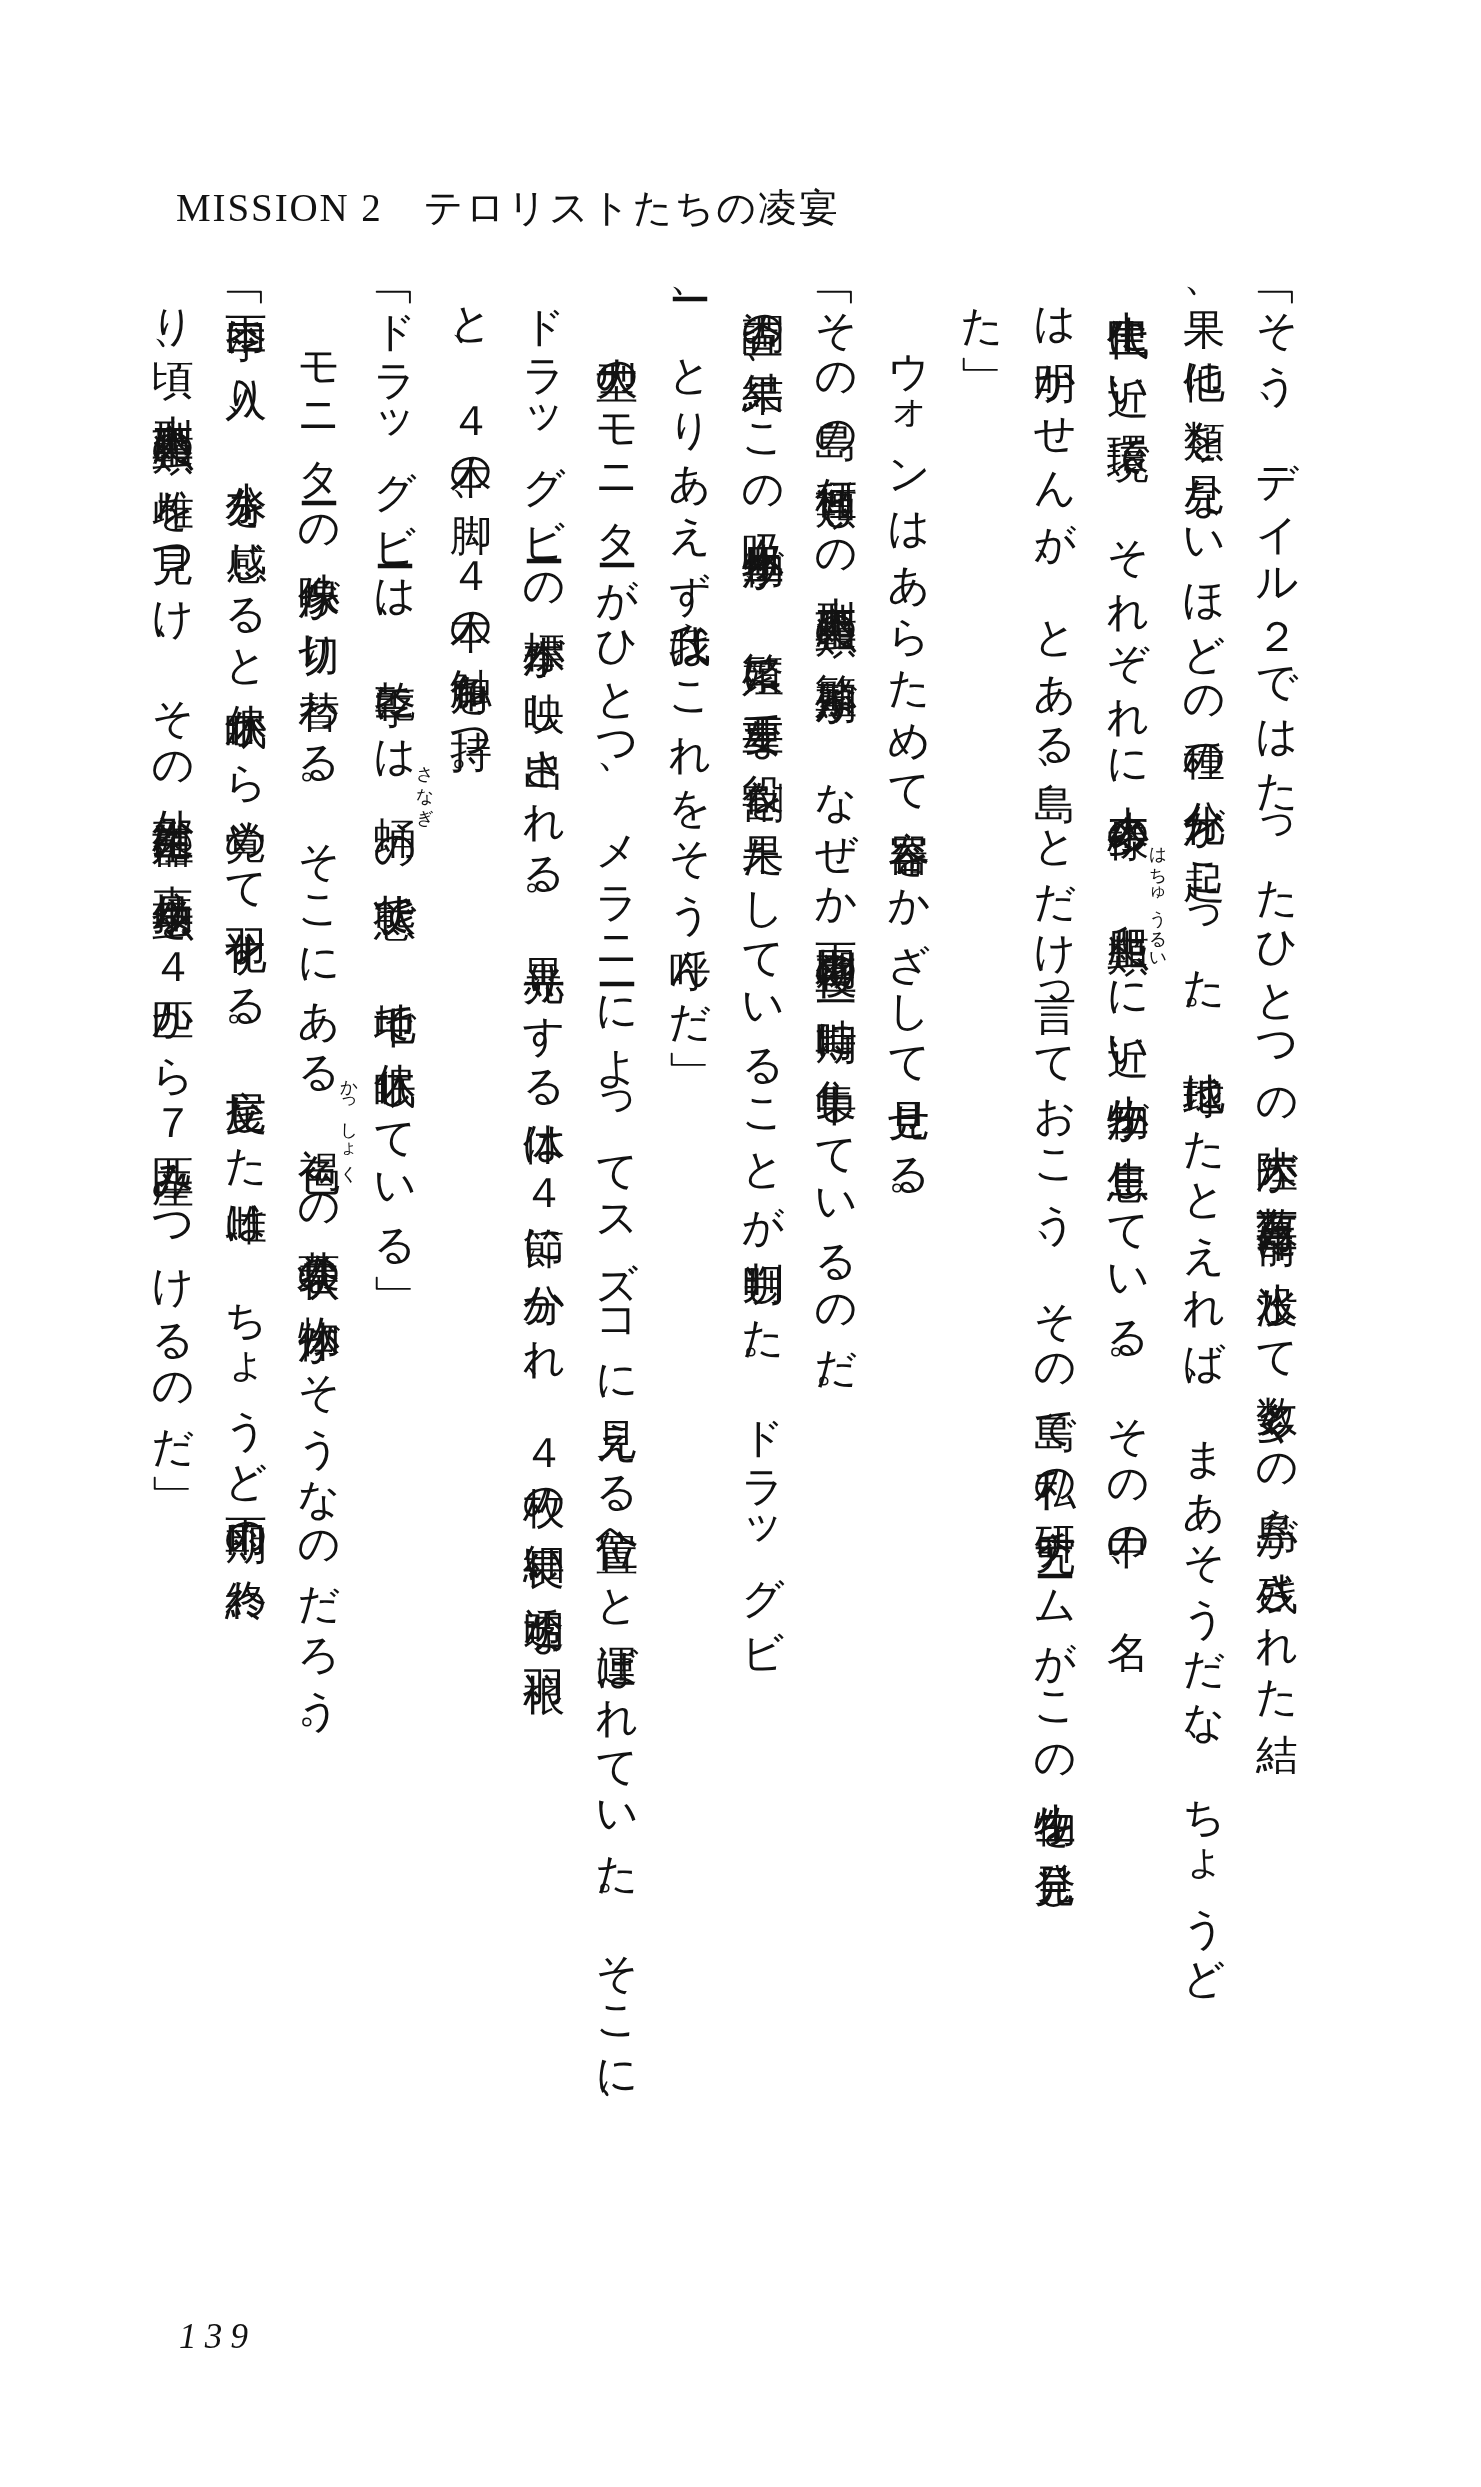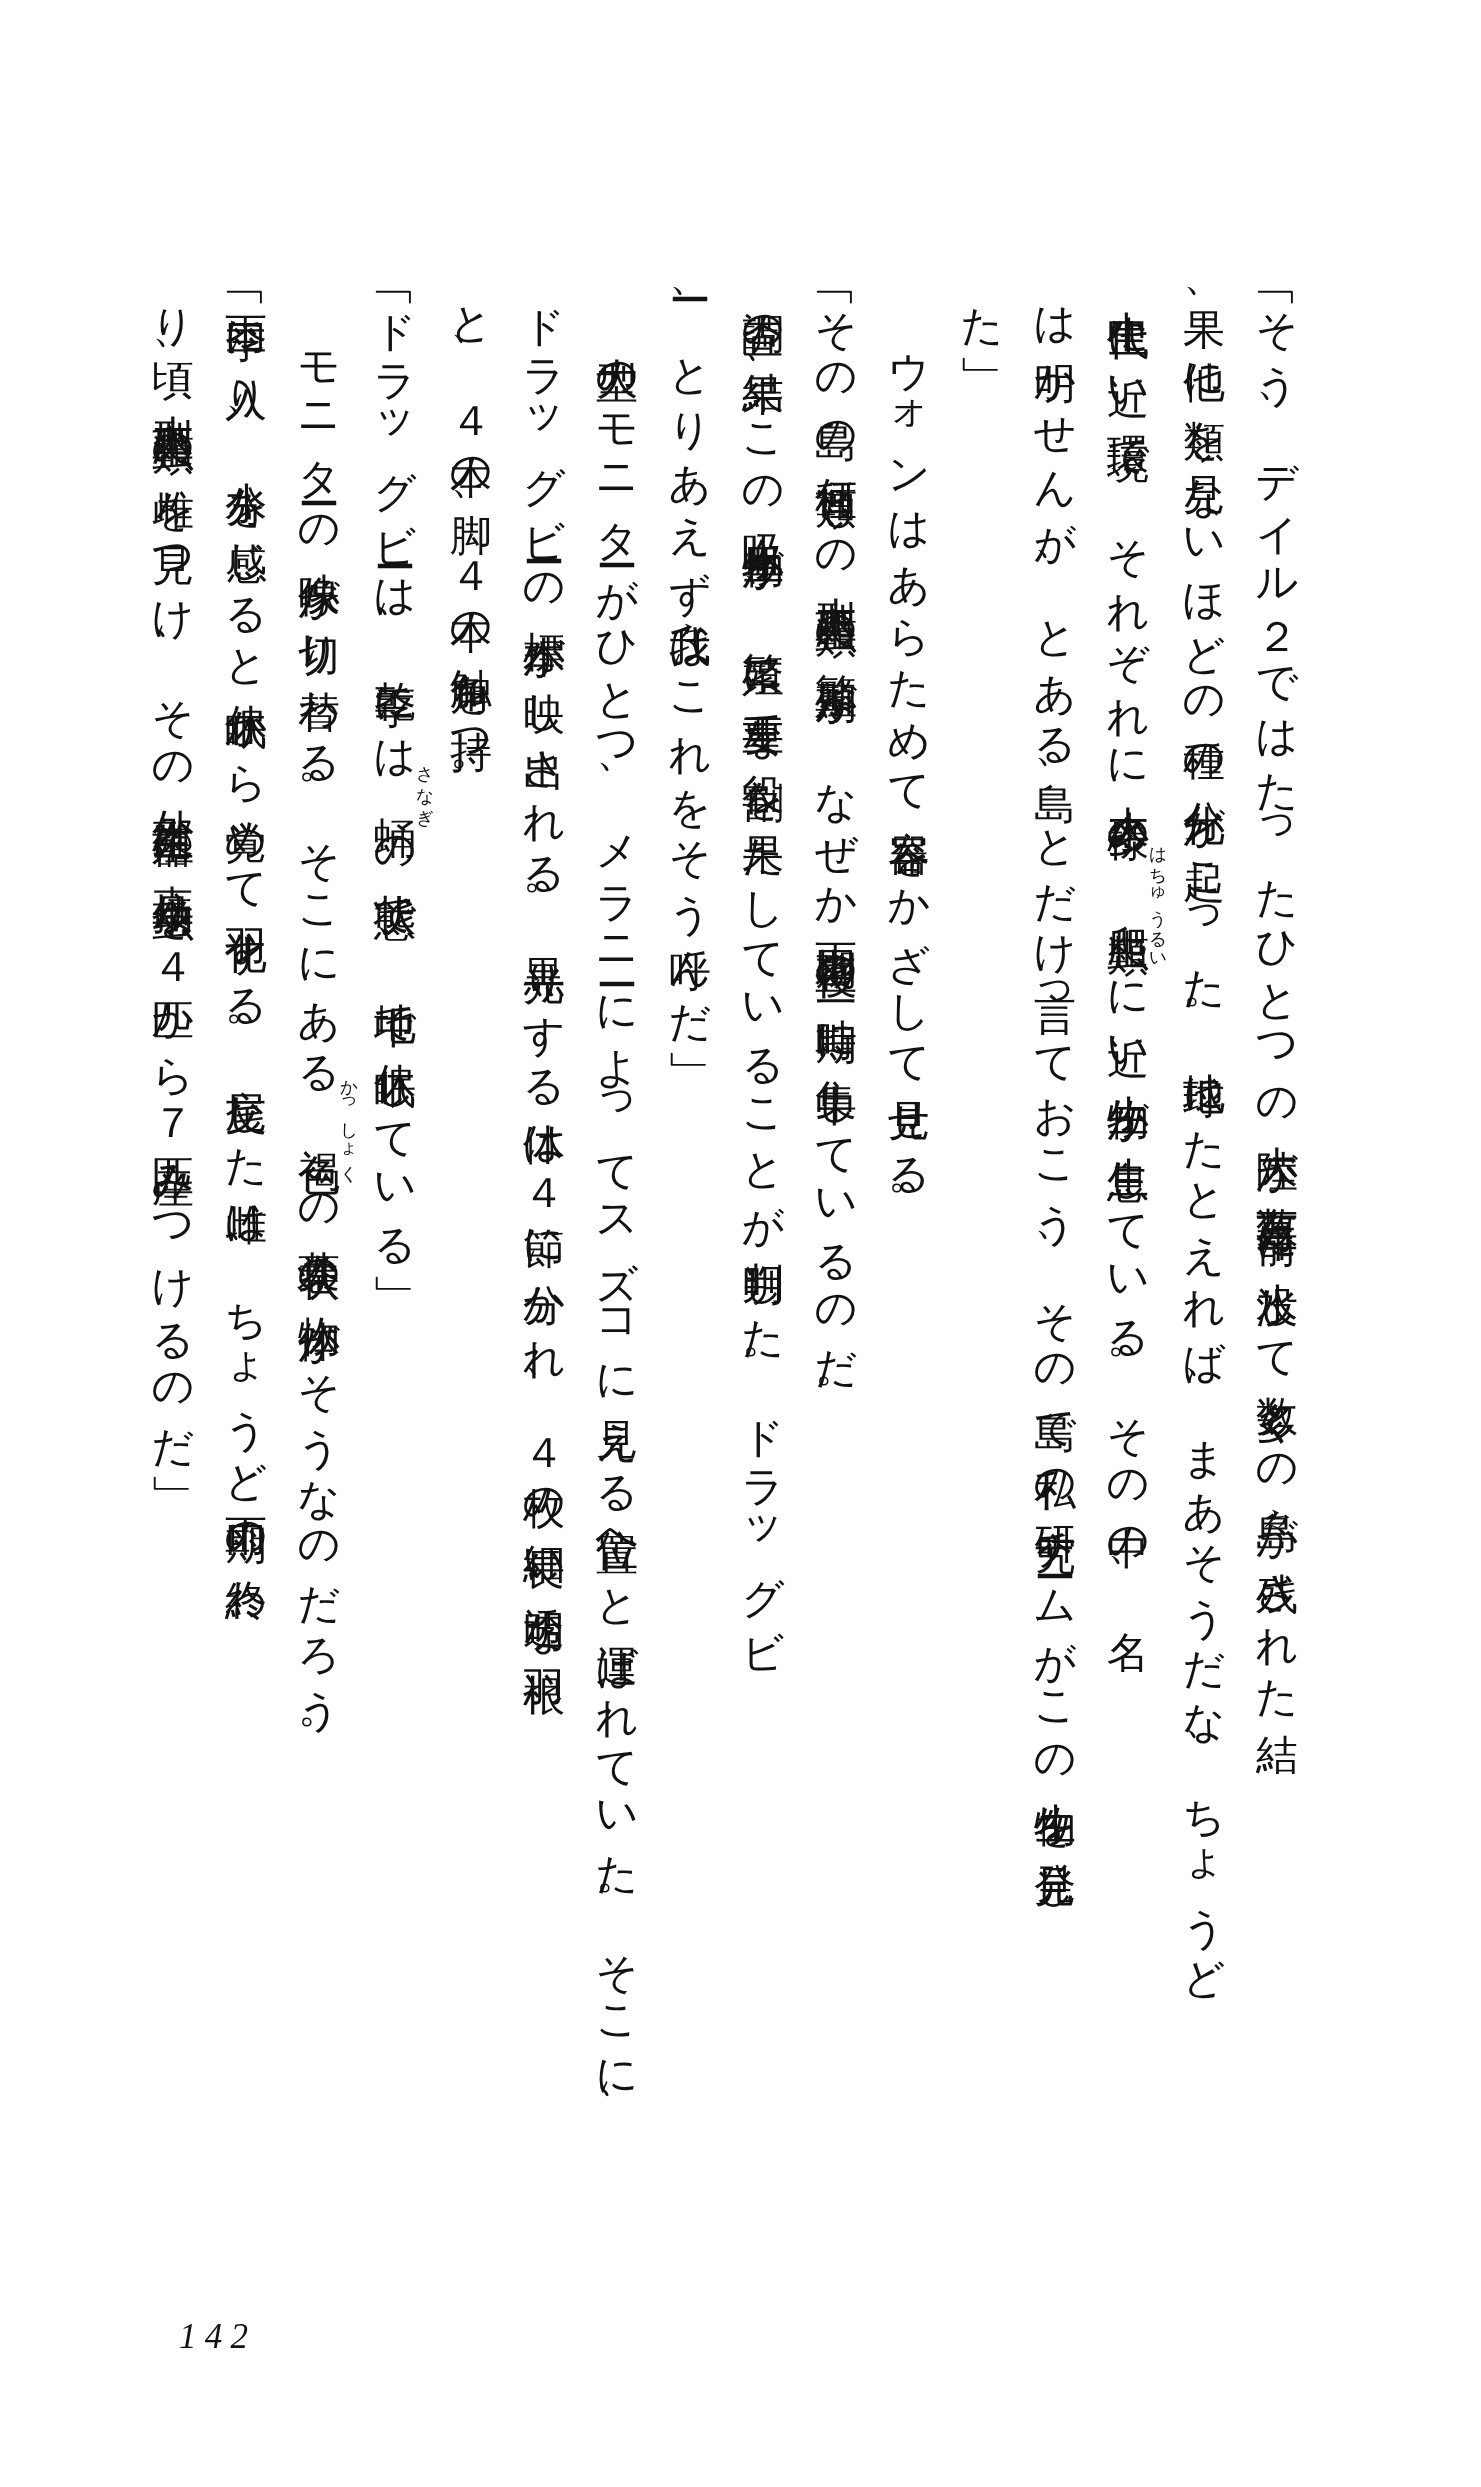--- a/index.html
+++ b/index.html
@@ -56,35 +56,36 @@
     top: 2317px;
     font-style: italic;
     font-size: 35px;
     letter-spacing: 8.3px;
   }
 </style>
 </head>
 <body>
 
 <div class="page">
+  <div class="chapter-header">MISSION 2　テロリストたちの凌宴</div>
 
   <div class="text-block">
       <p class="tcol">「そう、デイル２ではたったひとつの大陸が数百万年前に水没して数多くの島々が残された結</p>
       <p class="tcol">果、他に類を見ないほどの種の分化が起こった。地球にたとえれば、まあそうだな、ちょうど</p>
       <p class="tcol">中生代に近い環境で、それぞれに大小多様の<ruby>爬虫類<rt>はちゅうるい</rt></ruby>に近い生物が生息している。その中の、名</p>
       <p class="tcol">は明かせんが、とある島、とだけ言っておこう、その島で私の研究チームがこの生物を発見し</p>
       <p class="tcol">た」</p>
       <p class="tcol">　ウォンはあらためて容器をかざして見せる。</p>
       <p class="tcol">「その島の何種類もの大型爬虫類の繁殖期が、なぜか雨期直後の一時期に集中しているのだ。</p>
       <p class="tcol">調査の結果、この吸血生物が、繁殖に重要な役割を果たしていることが判明した。ドラッグビ</p>
       <p class="tcol">ー、とりあえず我々はこれをそう呼んだ」</p>
       <p class="tcol">　大型のモニターがひとつ、メラニーによってスズコに見える位置へと運ばれていた。そこに、</p>
       <p class="tcol">ドラッグビーの標本が映し出される。黒光りする体は４節に分かれ、４枚の細長い透明な羽根</p>
       <p class="tcol">と、４本の脚、４本の触角を持つ。</p>
       <p class="tcol">「ドラッグビーは、乾季には<ruby>蛹<rt>さなぎ</rt></ruby>の状態で、地中で休眠している」</p>
       <p class="tcol">　モニターの映像が切り替わる。そこにある<ruby>褐色<rt>かっしょく</rt></ruby>の葉巻状の物体がそうなのだろう。</p>
       <p class="tcol">「雨季に入り、水分を感じると休眠から覚めて羽化する。交尾した雌は、ちょうど雨期の終わ</p>
       <p class="tcol">り頃、大型爬虫類の雌を見つけ、その外部生殖器に直接幼虫を４匹から７匹産みつけるのだ」</p>
     </div>
 
-  <div class="page-number">142</div>
+  <div class="page-number">139</div>
 </div>
 
 
 </body></html>

